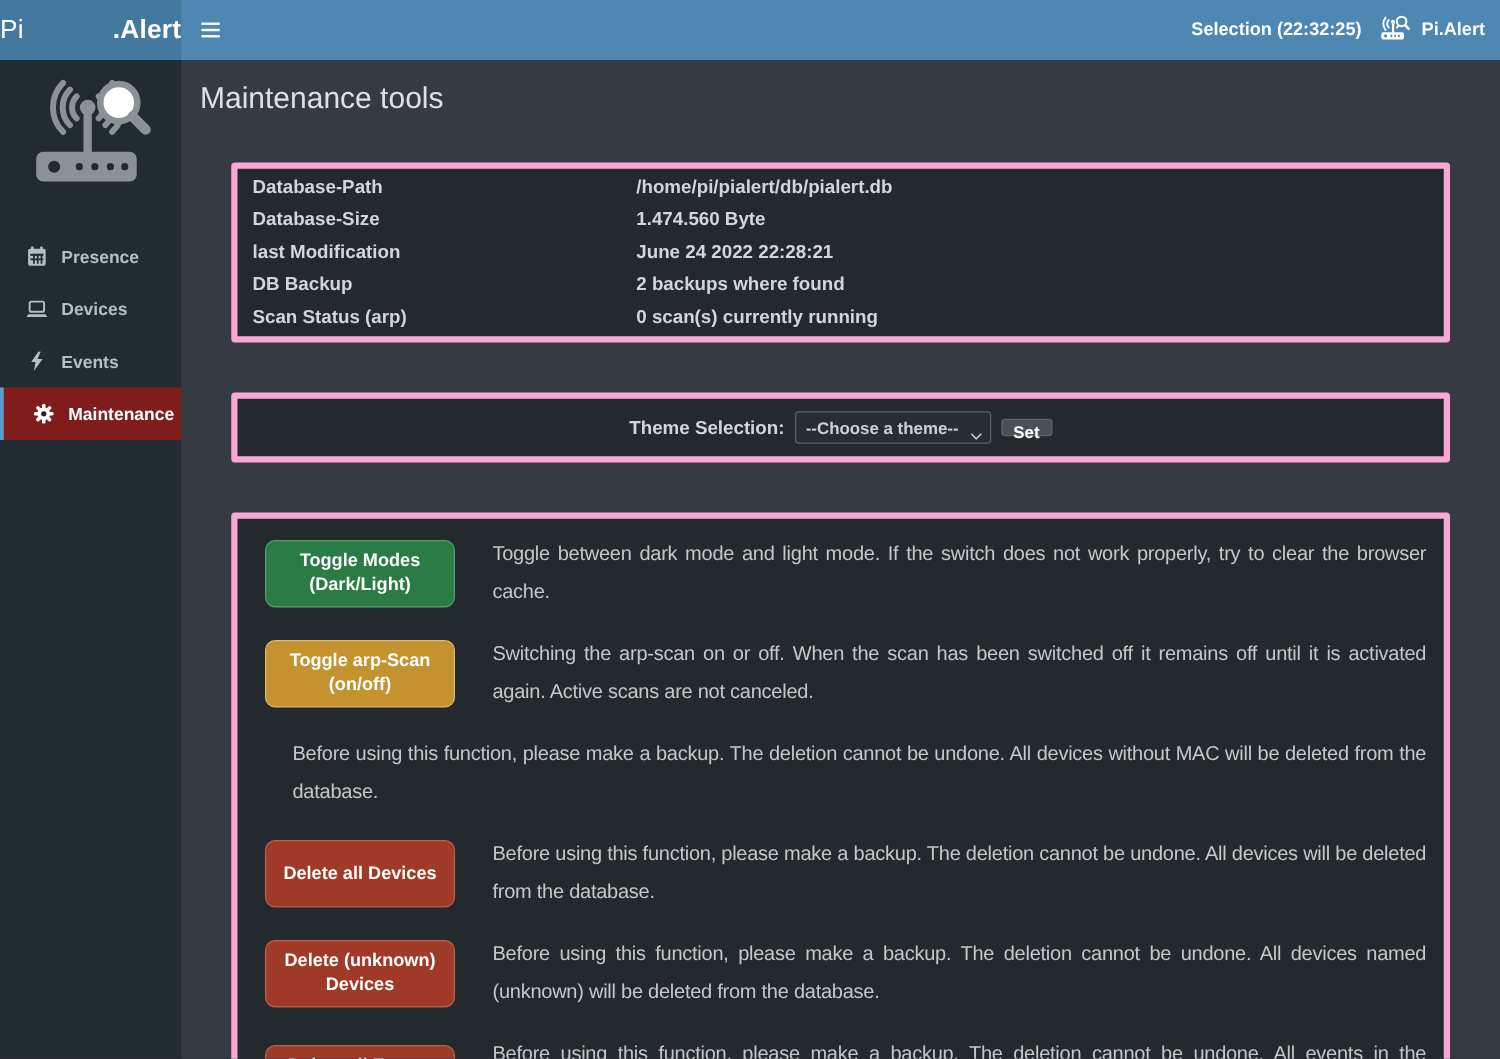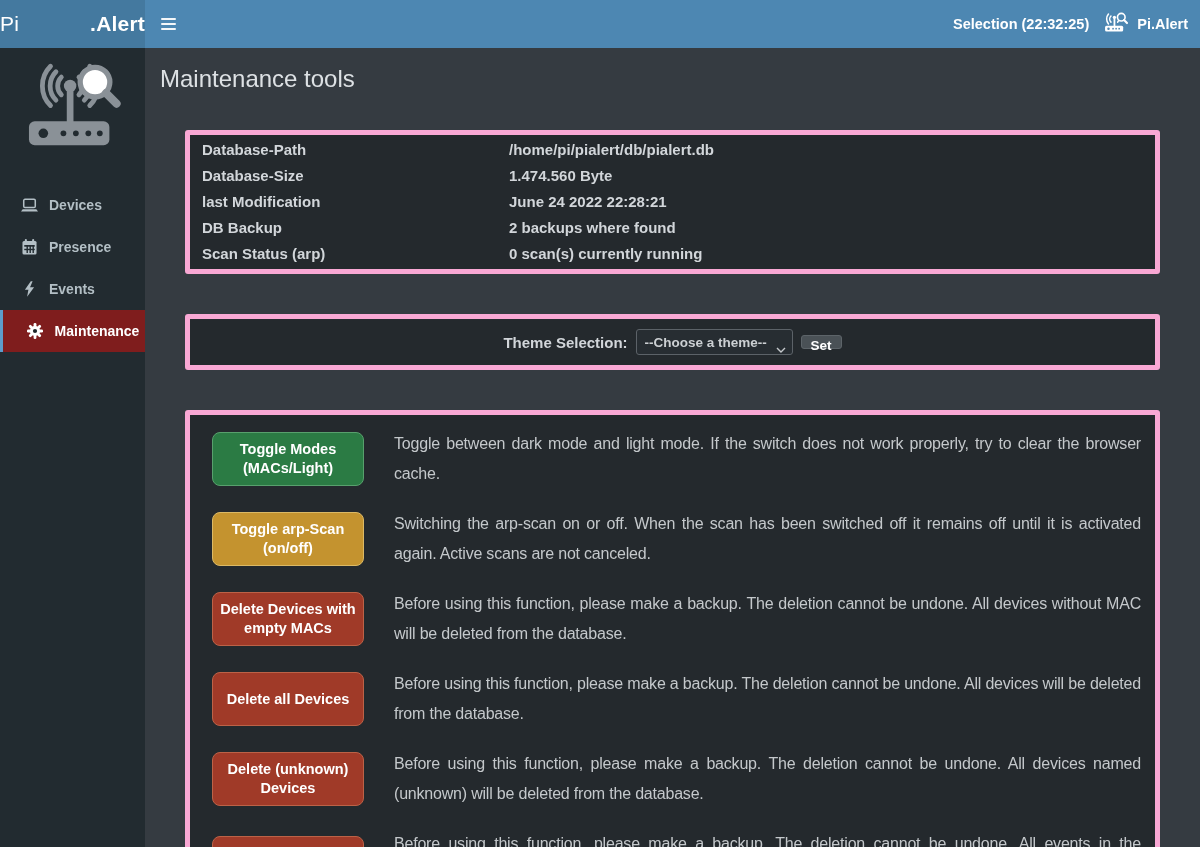--- a/index.html
+++ b/index.html
@@ -156,41 +156,41 @@
       <circle cx="55" cy="74.5" r="3" fill="#222b30"></circle>
       <circle cx="68" cy="74.5" r="3" fill="#222b30"></circle>
       <circle cx="80" cy="74.5" r="3" fill="#222b30"></circle>
       <circle cx="75" cy="21" r="15.5" fill="#ffffff" stroke="#8a9197" stroke-width="5.5"></circle>
       <line x1="86.5" y1="32.5" x2="97.5" y2="43.5" stroke="#8a9197" stroke-width="8.5" stroke-linecap="round"></line>
     </svg>
   </div>
   <nav class="side-menu">
     <div class="side-item">
       <span class="s-icon">
-        <svg width="17" height="15" viewBox="0 0 20 17">
-          <rect x="3.2" y="1.2" width="13.6" height="9.6" rx="1.5" fill="none" stroke="currentColor" stroke-width="1.8"></rect>
-          <path d="M2 13 h16 l2 2.6 h-20 z" fill="currentColor"></path>
-        </svg>
-      </span>
-      <span class="s-label">Devices</span>
-    </div>
-    <div class="side-item">
-      <span class="s-icon">
         <svg width="15" height="16" viewBox="0 0 16 17">
           <rect x="3" y="0" width="2.2" height="4" rx="1" fill="currentColor"></rect>
           <rect x="10.8" y="0" width="2.2" height="4" rx="1" fill="currentColor"></rect>
           <rect x="0.5" y="2.2" width="15" height="14.3" rx="1.6" fill="currentColor"></rect>
           <rect x="2.4" y="6.4" width="11.2" height="1.8" fill="#222b30"></rect>
           <rect x="4.8" y="6.4" width="1.5" height="8.5" fill="#222b30"></rect>
           <rect x="8" y="6.4" width="1.5" height="8.5" fill="#222b30"></rect>
           <rect x="11.2" y="6.4" width="1.5" height="8.5" fill="#222b30"></rect>
           <rect x="2.4" y="10.4" width="11.2" height="1.5" fill="#222b30"></rect>
         </svg>
       </span>
       <span class="s-label">Presence</span>
+    </div>
+    <div class="side-item">
+      <span class="s-icon">
+        <svg width="17" height="15" viewBox="0 0 20 17">
+          <rect x="3.2" y="1.2" width="13.6" height="9.6" rx="1.5" fill="none" stroke="currentColor" stroke-width="1.8"></rect>
+          <path d="M2 13 h16 l2 2.6 h-20 z" fill="currentColor"></path>
+        </svg>
+      </span>
+      <span class="s-label">Devices</span>
     </div>
     <div class="side-item">
       <span class="s-icon">
         <svg width="11" height="16" viewBox="0 0 12 17">
           <path d="M7.4 0 L1 9.2 H4.8 L3.4 17 L11 6.6 H6.6 L9.4 0 Z" fill="currentColor"></path>
         </svg>
       </span>
       <span class="s-label">Events</span>
     </div>
     <div class="side-item active">
@@ -249,29 +249,28 @@
         <svg width="10" height="6" viewBox="0 0 10 6">
             <polyline points="1,1 5,5 9,1" fill="none" stroke="#c5c9cc" stroke-width="1.4"></polyline>
           </svg>
       </span>
     </span>
     <button class="set-btn">Set</button>
   </section>
 
   <section class="panel panel-actions">
     <div class="action-row">
-      <button class="action-btn btn-green">Toggle Modes (MACs/Light)</button>
+      <button class="action-btn btn-green">Toggle Modes (Dark/Light)</button>
       <p class="action-desc">Toggle between dark mode and light mode. If the switch does not work properly, try to clear the browser cache.</p>
     </div>
     <div class="action-row">
       <button class="action-btn btn-orange">Toggle arp-Scan (on/off)</button>
       <p class="action-desc">Switching the arp-scan on or off. When the scan has been switched off it remains off until it is activated again. Active scans are not canceled.</p>
     </div>
     <div class="action-row">
-      <button class="action-btn btn-red">Delete Devices with empty MACs</button>
       <p class="action-desc">Before using this function, please make a backup. The deletion cannot be undone. All devices without MAC will be deleted from the database.</p>
     </div>
     <div class="action-row">
       <button class="action-btn btn-red">Delete all Devices</button>
       <p class="action-desc">Before using this function, please make a backup. The deletion cannot be undone. All devices will be deleted from the database.</p>
     </div>
     <div class="action-row">
       <button class="action-btn btn-red">Delete (unknown) Devices</button>
       <p class="action-desc">Before using this function, please make a backup. The deletion cannot be undone. All devices named (unknown) will be deleted from the database.</p>
     </div>

